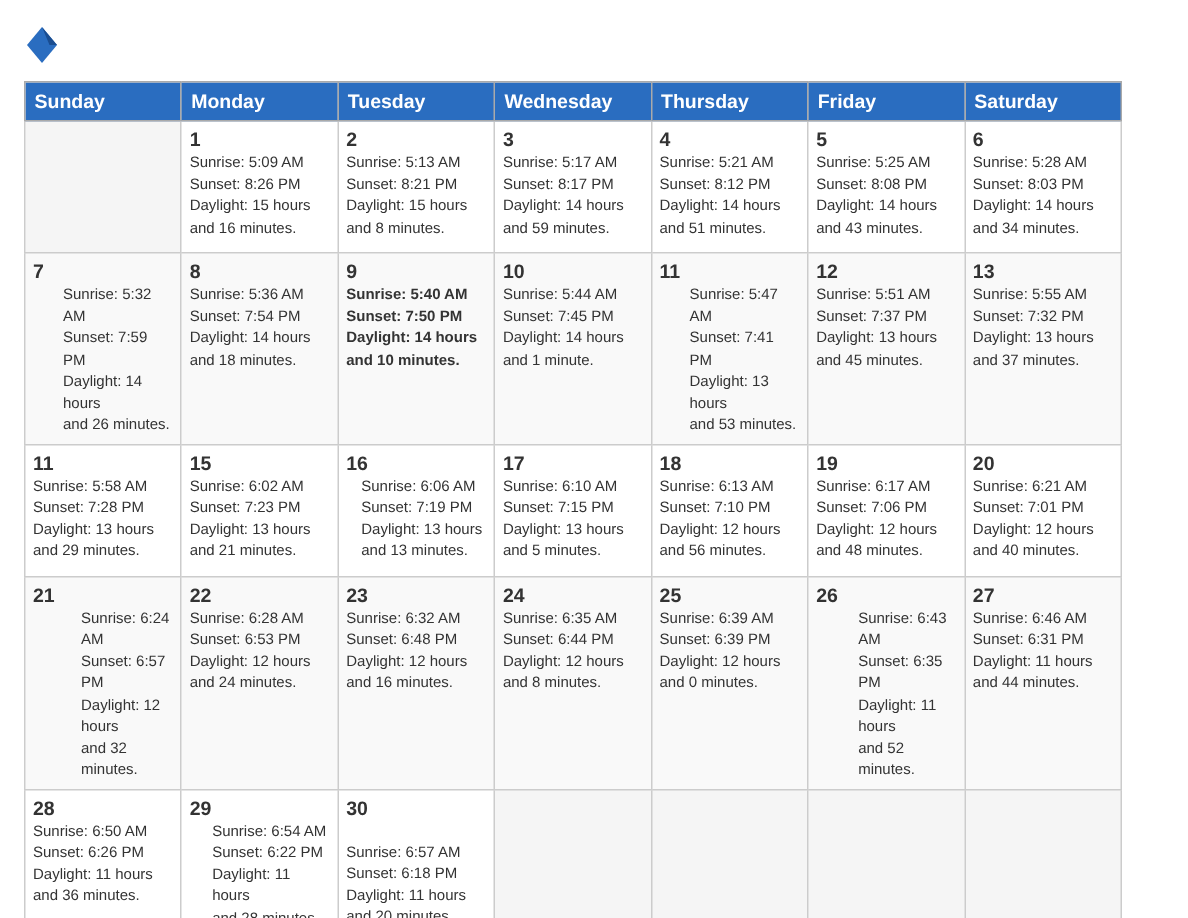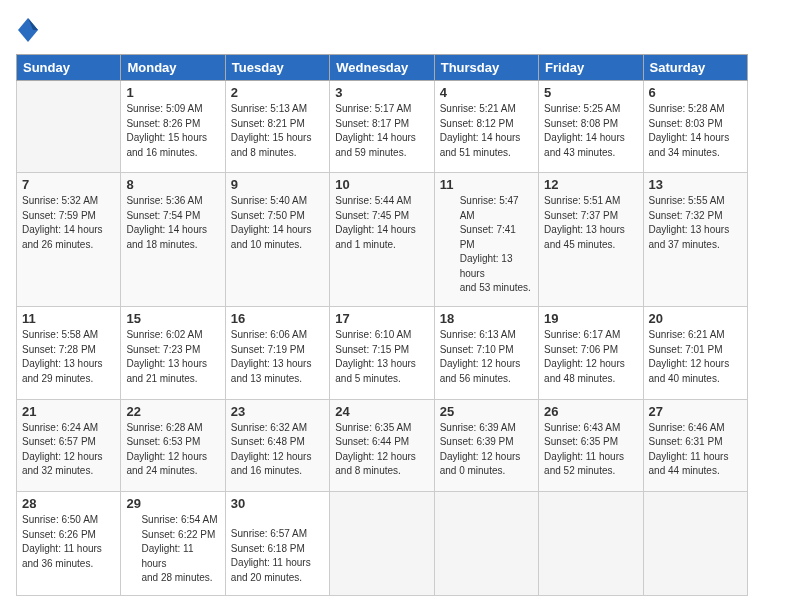--- a/index.html
+++ b/index.html
@@ -168,35 +168,35 @@
             <span class="day-num">6</span>
             <div class="day-info" style="white-space: pre-line;">Sunrise: 5:28 AM
 Sunset: 8:03 PM
 Daylight: 14 hours
 and 34 minutes.</div>
           </td>
         </tr>
         <tr class="row-bg-light">
           <td>
             <span class="day-num">7</span>
-            <div class="day-info" style="white-space: pre-line;">Sunrise: 5:32 AM
+            <div class="day-info" style="white-space: pre-line; margin-left: 20px;">Sunrise: 5:32 AM
 Sunset: 7:59 PM
 Daylight: 14 hours
 and 26 minutes.</div>
           </td>
           <td>
             <span class="day-num">8</span>
             <div class="day-info" style="white-space: pre-line;">Sunrise: 5:36 AM
 Sunset: 7:54 PM
 Daylight: 14 hours
 and 18 minutes.</div>
           </td>
           <td>
             <span class="day-num">9</span>
-            <div class="day-info" style="white-space: pre-line;">Sunrise: 5:40 AM
+            <div class="day-info" style="white-space: pre-line; font-weight: bold;">Sunrise: 5:40 AM
 Sunset: 7:50 PM
 Daylight: 14 hours
 and 10 minutes.</div>
           </td>
           <td>
             <span class="day-num">10</span>
             <div class="day-info" style="white-space: pre-line;">Sunrise: 5:44 AM
 Sunset: 7:45 PM
 Daylight: 14 hours
 and 1 minute.</div>
@@ -233,21 +233,21 @@
           </td>
           <td>
             <span class="day-num">15</span>
             <div class="day-info" style="white-space: pre-line;">Sunrise: 6:02 AM
 Sunset: 7:23 PM
 Daylight: 13 hours
 and 21 minutes.</div>
           </td>
           <td>
             <span class="day-num">16</span>
-            <div class="day-info" style="white-space: pre-line;">Sunrise: 6:06 AM
+            <div class="day-info" style="white-space: pre-line; margin-left: 10px;">Sunrise: 6:06 AM
 Sunset: 7:19 PM
 Daylight: 13 hours
 and 13 minutes.</div>
           </td>
           <td>
             <span class="day-num">17</span>
             <div class="day-info" style="white-space: pre-line;">Sunrise: 6:10 AM
 Sunset: 7:15 PM
 Daylight: 13 hours
 and 5 minutes.</div>
@@ -270,21 +270,21 @@
             <span class="day-num">20</span>
             <div class="day-info" style="white-space: pre-line;">Sunrise: 6:21 AM
 Sunset: 7:01 PM
 Daylight: 12 hours
 and 40 minutes.</div>
           </td>
         </tr>
         <tr class="row-bg-light">
           <td>
             <span class="day-num">21</span>
-            <div class="day-info" style="white-space: pre-line;">Sunrise: 6:24 AM
+            <div class="day-info" style="white-space: pre-line; margin-left: 32px;">Sunrise: 6:24 AM
 Sunset: 6:57 PM
 Daylight: 12 hours
 and 32 minutes.</div>
           </td>
           <td>
             <span class="day-num">22</span>
             <div class="day-info" style="white-space: pre-line;">Sunrise: 6:28 AM
 Sunset: 6:53 PM
 Daylight: 12 hours
 and 24 minutes.</div>
@@ -305,21 +305,21 @@
           </td>
           <td>
             <span class="day-num">25</span>
             <div class="day-info" style="white-space: pre-line;">Sunrise: 6:39 AM
 Sunset: 6:39 PM
 Daylight: 12 hours
 and 0 minutes.</div>
           </td>
           <td>
             <span class="day-num">26</span>
-            <div class="day-info" style="white-space: pre-line;">Sunrise: 6:43 AM
+            <div class="day-info" style="white-space: pre-line; margin-left: 28px;">Sunrise: 6:43 AM
 Sunset: 6:35 PM
 Daylight: 11 hours
 and 52 minutes.</div>
           </td>
           <td>
             <span class="day-num">27</span>
             <div class="day-info" style="white-space: pre-line;">Sunrise: 6:46 AM
 Sunset: 6:31 PM
 Daylight: 11 hours
 and 44 minutes.</div>

